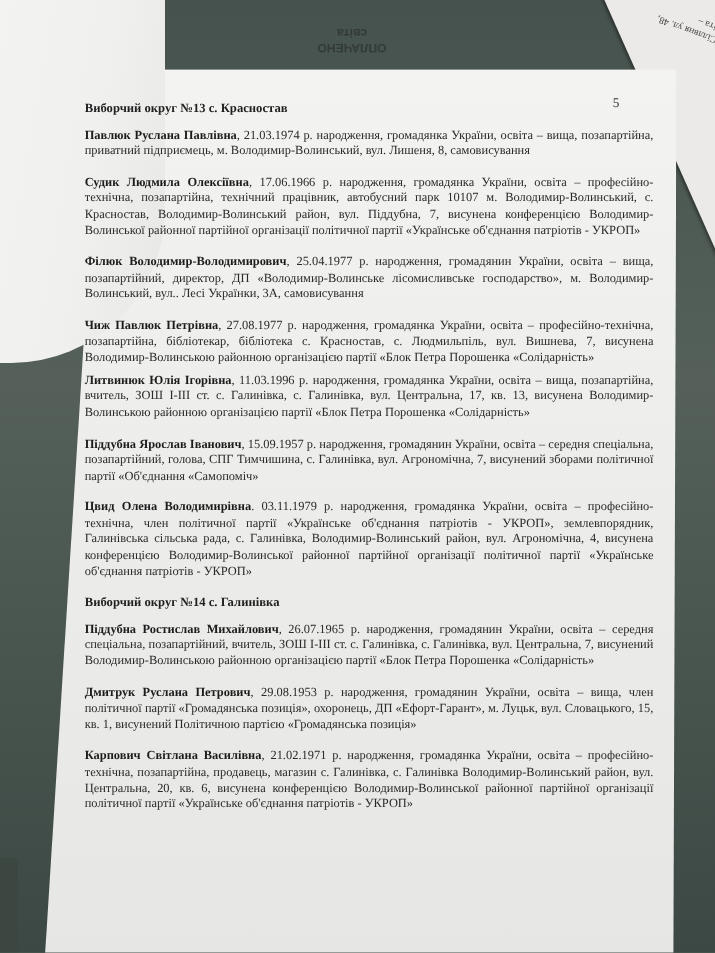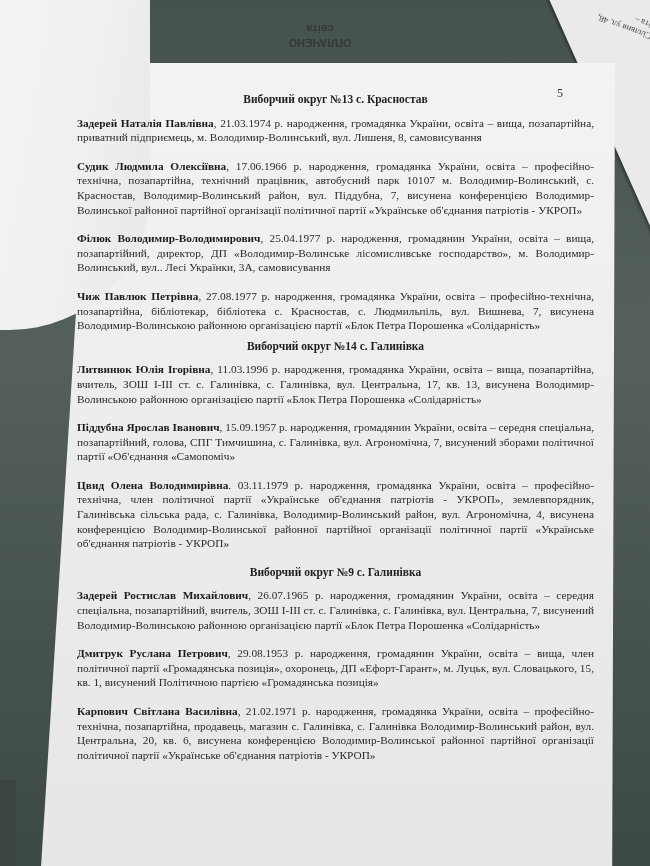--- a/index.html
+++ b/index.html
@@ -39,21 +39,21 @@
       box-shadow: 0 0 4px rgba(0,0,0,0.3);
     }
     .content {
       position: absolute; left: 77px; top: 86px; width: 517px;
       color: #2a2a2a; font-size: 11.3px; line-height: 14.6px;
     }
     .page-number {
       position: absolute; left: 557px; top: 86px; font-size: 12px; color: #333;
     }
     .district-title {
-      text-align: center; font-weight: bold; font-size: 11.5px; color: #1f1f1f;
+      text-align: left; font-weight: bold; font-size: 11.5px; color: #1f1f1f;
       margin: 6px 0 9px 0;
     }
     .entry { text-align: justify; margin-bottom: 14px; }
     .entry .name { font-weight: bold; color: #1c1c1c; }
     .left-dark {
       position: absolute; left: 0; top: 780px; width: 16px; height: 86px; background: #3d4742;
     }
   </style>
 </head>
 <body>
@@ -69,46 +69,45 @@
 
 <div class="page"></div>
 <div class="curl"></div>
 
 <div class="page-number">5</div>
 
 <div class="content">
 
   <div class="district-title">Виборчий округ №13 с. Красностав</div>
   <div class="entry">
-    <span class="name">Задерей Наталія Павлівна</span><span>, 21.03.1974 р. народження, громадянка України, освіта – вища, позапартійна, приватний підприємець, м. Володимир-Волинський, вул. Лишеня, 8, самовисування</span>
+    <span class="name">Павлюк Руслана Павлівна</span><span>, 21.03.1974 р. народження, громадянка України, освіта – вища, позапартійна, приватний підприємець, м. Володимир-Волинський, вул. Лишеня, 8, самовисування</span>
   </div>
   <div class="entry">
     <span class="name">Судик Людмила Олексіївна</span><span>, 17.06.1966 р. народження, громадянка України, освіта – професійно-технічна, позапартійна, технічний працівник, автобусний парк 10107 м. Володимир-Волинський, с. Красностав, Володимир-Волинський район, вул. Піддубна, 7, висунена конференцією Володимир-Волинської районної партійної організації політичної партії «Українське об'єднання патріотів - УКРОП»</span>
   </div>
   <div class="entry">
     <span class="name">Філюк Володимир-Володимирович</span><span>, 25.04.1977 р. народження, громадянин України, освіта – вища, позапартійний, директор, ДП «Володимир-Волинське лісомисливське господарство», м. Володимир-Волинський, вул.. Лесі Українки, 3А, самовисування</span>
   </div>
   <div class="entry" style="margin-bottom:6px">
     <span class="name">Чиж Павлюк Петрівна</span><span>, 27.08.1977 р. народження, громадянка України, освіта – професійно-технічна, позапартійна, бібліотекар, бібліотека с. Красностав, с. Людмильпіль, вул. Вишнева, 7, висунена Володимир-Волинською районною організацією партії «Блок Петра Порошенка «Солідарність»</span>
   </div>
 
-  <div class="district-title">Виборчий округ №14 с. Галинівка</div>
   <div class="entry">
     <span class="name">Литвинюк Юлія Ігорівна</span><span>, 11.03.1996 р. народження, громадянка України, освіта – вища, позапартійна, вчитель, ЗОШ І-ІІІ ст. с. Галинівка, с. Галинівка, вул. Центральна, 17, кв. 13, висунена Володимир-Волинською районною організацією партії «Блок Петра Порошенка «Солідарність»</span>
   </div>
   <div class="entry">
     <span class="name">Піддубна Ярослав Іванович</span><span>, 15.09.1957 р. народження, громадянин України, освіта – середня спеціальна, позапартійний, голова, СПГ Тимчишина, с. Галинівка, вул. Агрономічна, 7, висунений зборами політичної партії «Об'єднання «Самопоміч»</span>
   </div>
   <div class="entry" style="">
     <span class="name">Цвид Олена Володимирівна</span><span>. 03.11.1979 р. народження, громадянка України, освіта – професійно-технічна, член політичної партії «Українське об'єднання патріотів - УКРОП», землевпорядник, Галинівська сільська рада, с. Галинівка, Володимир-Волинський район, вул. Агрономічна, 4, висунена конференцією Володимир-Волинської районної партійної організації політичної партії «Українське об'єднання патріотів - УКРОП»</span>
   </div>
 
-  <div class="district-title">Виборчий округ №9 с. Галинівка</div>
+  <div class="district-title">Виборчий округ №14 с. Галинівка</div>
   <div class="entry">
-    <span class="name">Задерей Ростислав Михайлович</span><span>, 26.07.1965 р. народження, громадянин України, освіта – середня спеціальна, позапартійний, вчитель, ЗОШ І-ІІІ ст. с. Галинівка, с. Галинівка, вул. Центральна, 7, висунений Володимир-Волинською районною організацією партії «Блок Петра Порошенка «Солідарність»</span>
+    <span class="name">Піддубна Ростислав Михайлович</span><span>, 26.07.1965 р. народження, громадянин України, освіта – середня спеціальна, позапартійний, вчитель, ЗОШ І-ІІІ ст. с. Галинівка, с. Галинівка, вул. Центральна, 7, висунений Володимир-Волинською районною організацією партії «Блок Петра Порошенка «Солідарність»</span>
   </div>
   <div class="entry">
     <span class="name">Дмитрук Руслана Петрович</span><span>, 29.08.1953 р. народження, громадянин України, освіта – вища, член політичної партії «Громадянська позиція», охоронець, ДП «Ефорт-Гарант», м. Луцьк, вул. Словацького, 15, кв. 1, висунений Політичною партією «Громадянська позиція»</span>
   </div>
   <div class="entry">
     <span class="name">Карпович Світлана Василівна</span><span>, 21.02.1971 р. народження, громадянка України, освіта – професійно-технічна, позапартійна, продавець, магазин с. Галинівка, с. Галинівка Володимир-Волинський район, вул. Центральна, 20, кв. 6, висунена конференцією Володимир-Волинської районної партійної організації політичної партії «Українське об'єднання патріотів - УКРОП»</span>
   </div>
 </div>
 
 </body></html>

